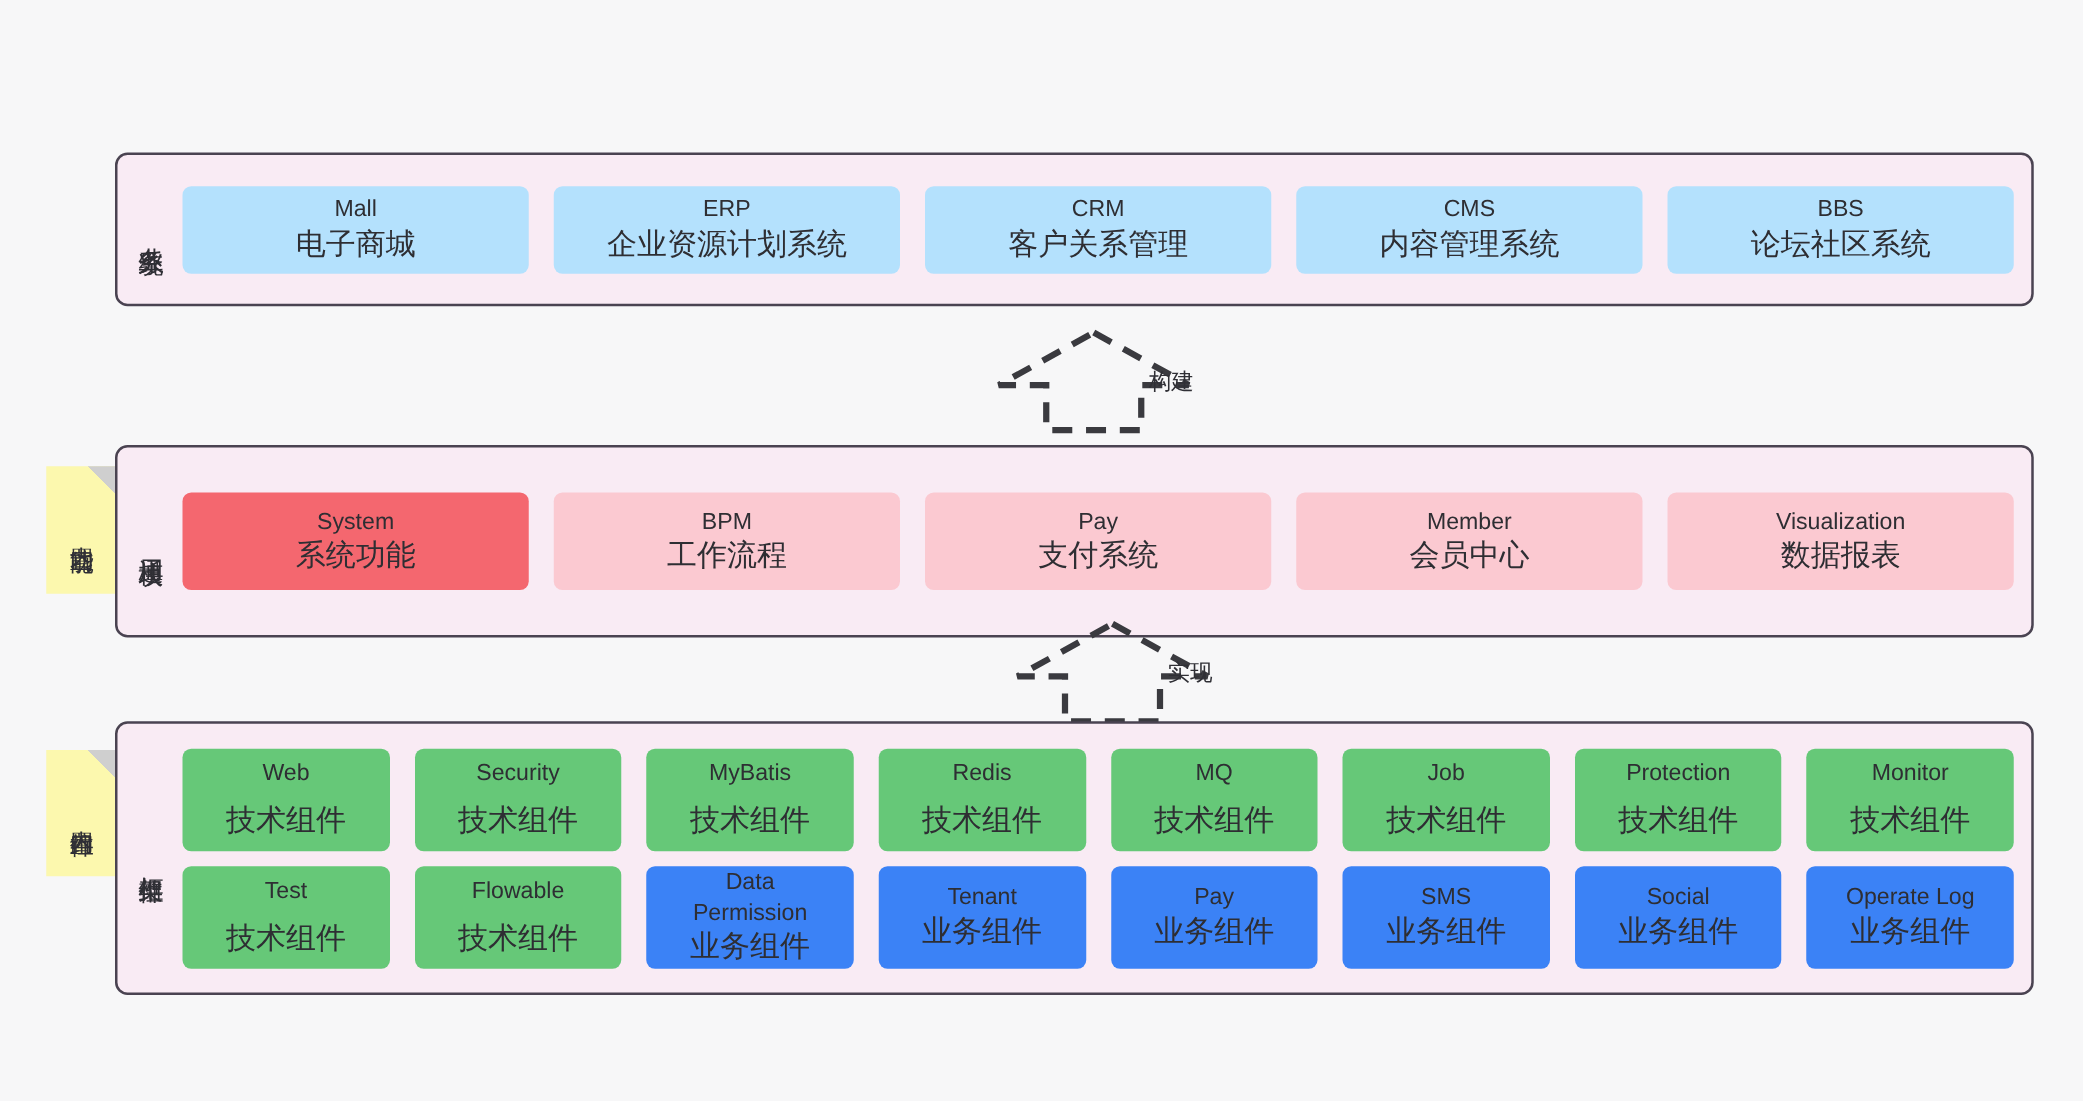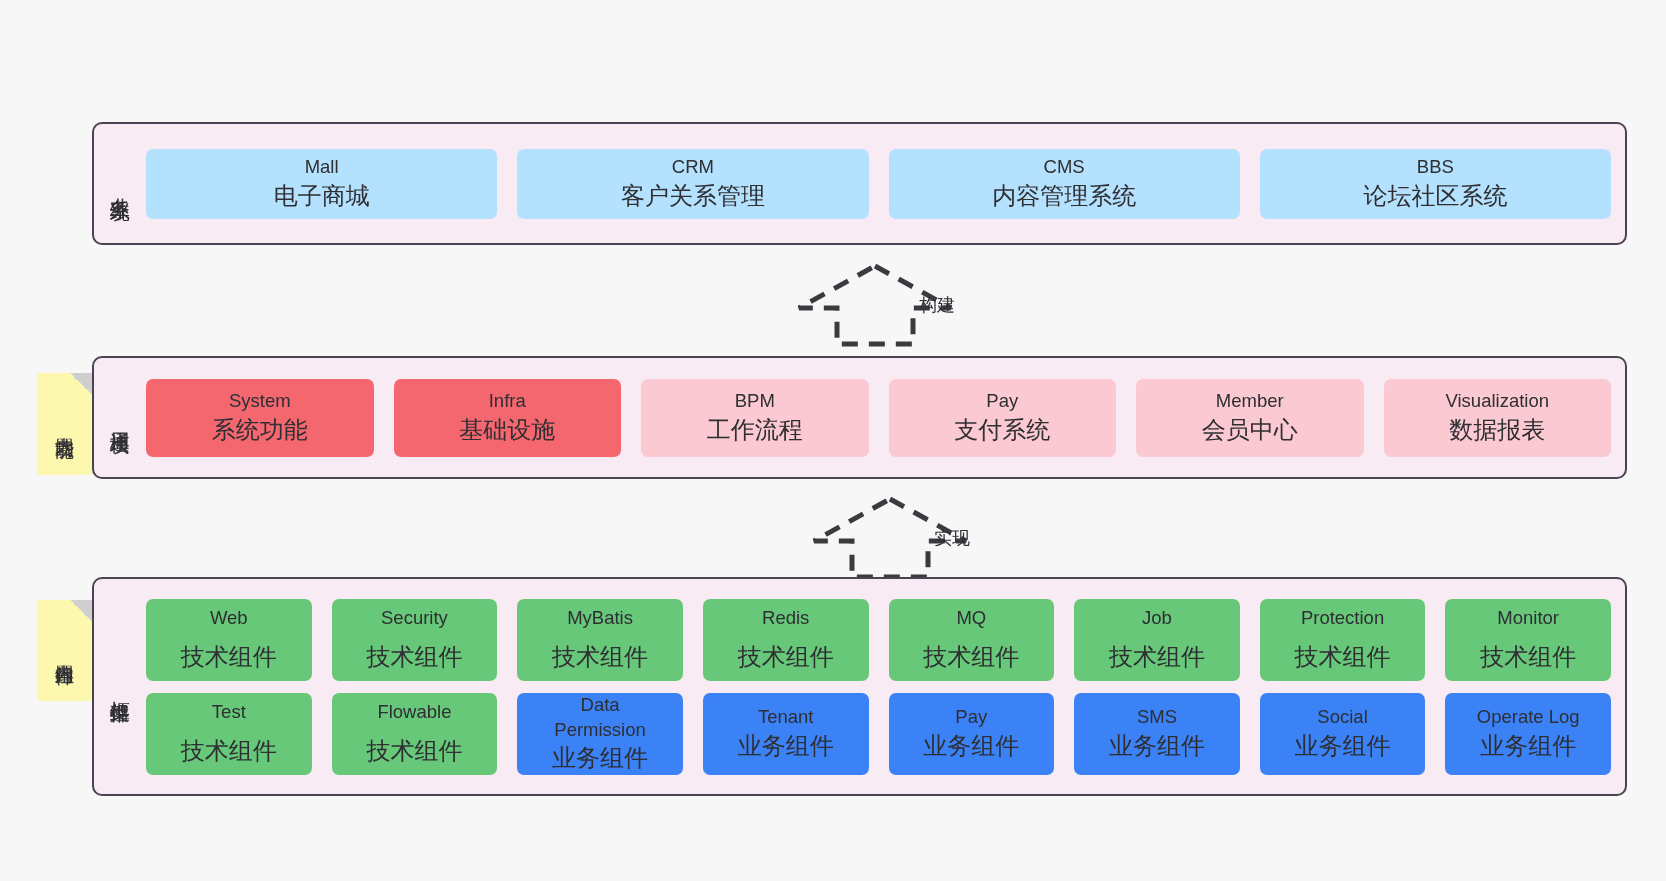--- a/index.html
+++ b/index.html
@@ -82,21 +82,21 @@
   .card.blue   { background: #b4e1fd; }
   .card.red    { background: #f4676f; }
   .card.pink   { background: #fbc9d1; }
   .card.green  { background: #66c878; gap: 11px; }
   .card.lgreen { background: #3b82f6; }
 
   
   #layer-business { left: 92px; top: 122px; width: 1535px; height: 123px; }
   #layer-business .row { height: 70px; }
 
-  #layer-modules  { left: 92px; top: 356px; width: 1535px; height: 123px; }
+  #layer-modules  { left: 92px; top: 356px; width: 1535px; height: 154px; }
   #layer-modules .row { height: 78px; }
 
   #layer-framework { left: 92px; top: 577px; width: 1535px; height: 219px; }
   #layer-framework .row { height: 82px; }
 
   
   .note {
     position: absolute;
     background: #fcf8ae;
     box-sizing: border-box;
@@ -147,20 +147,24 @@
 
   <div class="layer" id="layer-business">
     <div class="layer-title">业务系统</div>
     <div class="layer-body">
       <div class="row">
         <div class="card blue">
           <span class="en">Mall</span>
           <span class="cn">电子商城</span>
         </div>
         <div class="card blue">
+          <span class="en">ERP</span>
+          <span class="cn">企业资源计划系统</span>
+        </div>
+        <div class="card blue">
           <span class="en">CRM</span>
           <span class="cn">客户关系管理</span>
         </div>
         <div class="card blue">
           <span class="en">CMS</span>
           <span class="cn">内容管理系统</span>
         </div>
         <div class="card blue">
           <span class="en">BBS</span>
           <span class="cn">论坛社区系统</span>
@@ -177,24 +181,20 @@
   </div>
 
   <div class="layer" id="layer-modules">
     <div class="layer-title">通用模块</div>
     <div class="layer-body">
       <div class="row">
         <div class="card red">
           <span class="en">System</span>
           <span class="cn">系统功能</span>
         </div>
-        <div class="card red">
-          <span class="en">Infra</span>
-          <span class="cn">基础设施</span>
-        </div>
         <div class="card pink">
           <span class="en">BPM</span>
           <span class="cn">工作流程</span>
         </div>
         <div class="card pink">
           <span class="en">Pay</span>
           <span class="cn">支付系统</span>
         </div>
         <div class="card pink">
           <span class="en">Member</span>

